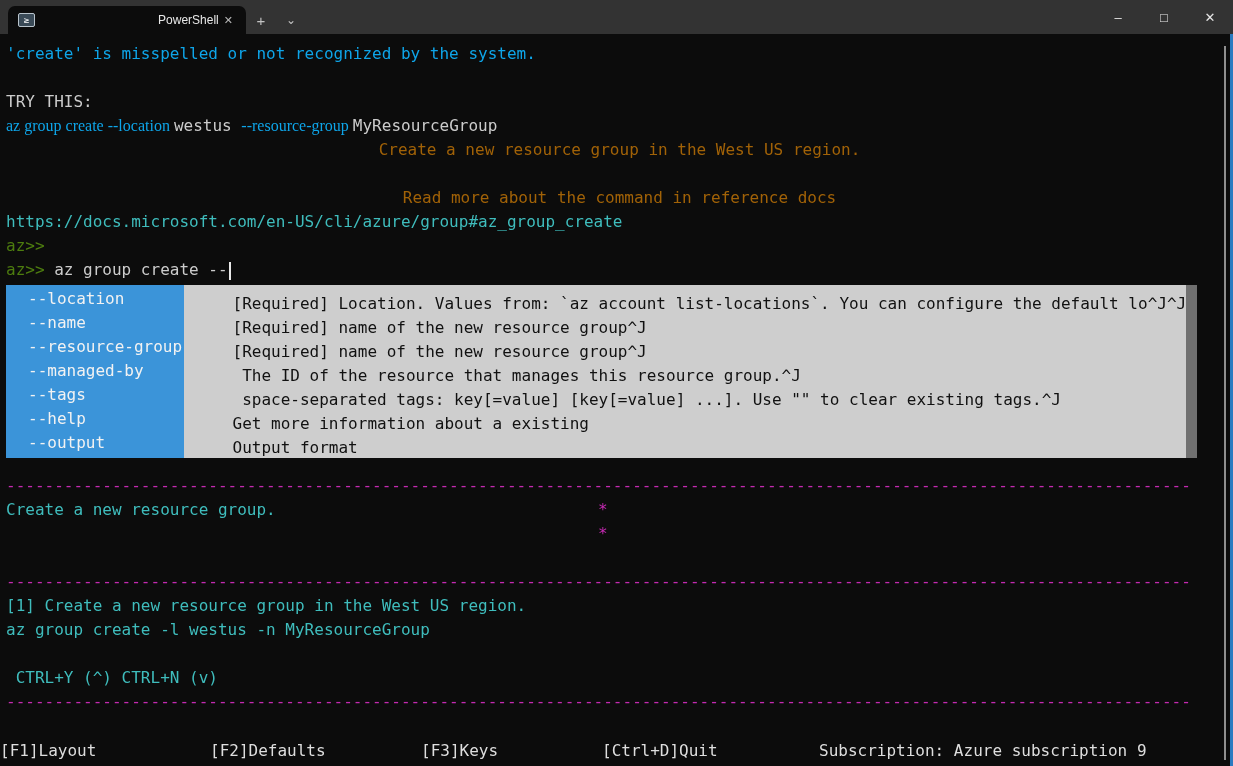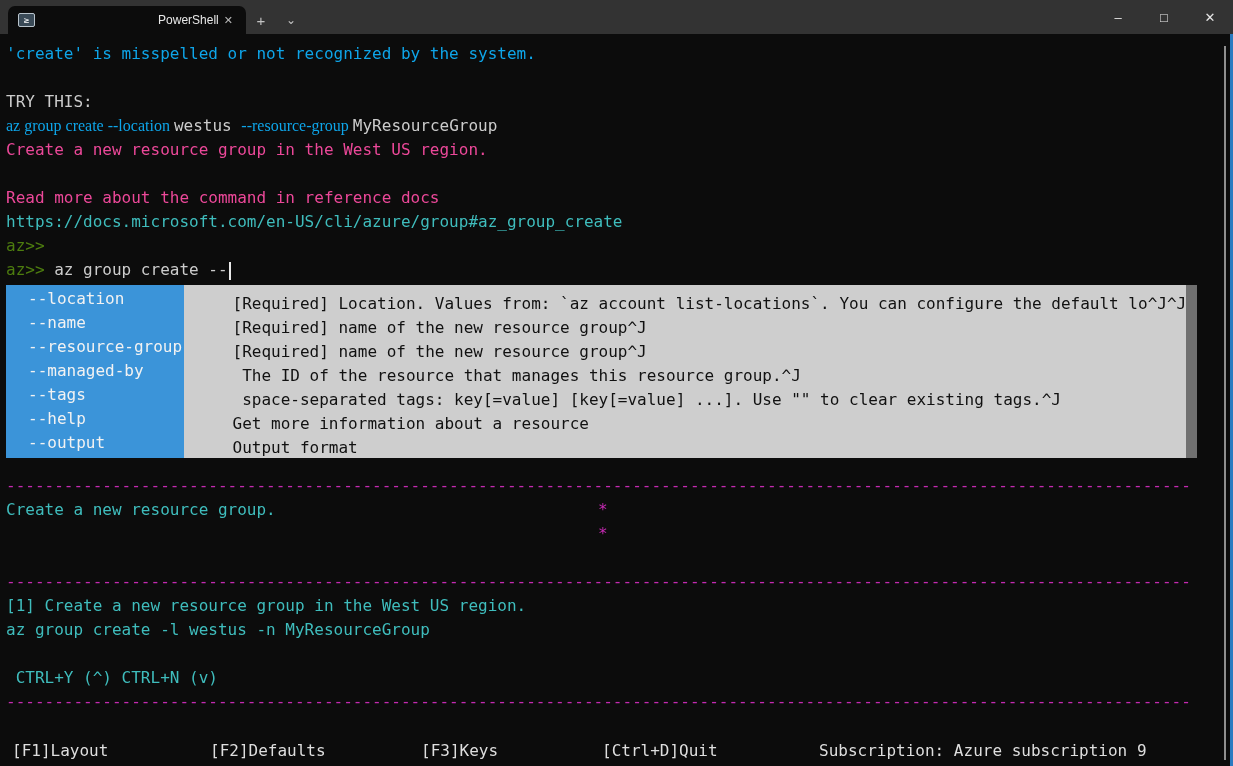--- a/index.html
+++ b/index.html
@@ -25,21 +25,21 @@
   .tb-spacer { flex:1; }
   .winbtn { width:46px; height:34px; display:flex; align-items:center; justify-content:center;
             color:#e6e6e6; font-size:13px; align-self:flex-start; }
 
   
   .term { position:absolute; top:34px; left:0; width:1233px; height:732px;
           background:#0c0c0c; padding:8px 0 0 6px; font-size:16px; color:#cccccc; }
   .line { height:24px; line-height:24px; white-space:pre; position:relative; }
   .c-red  { color:#0ea5e9; }
   .c-blue { color:#0ea5e9;font-family:Liberation Serif, serif; }
-  .c-gray { color:#ec4899; }
+  .c-gray { color:#a16207;text-align:center; }
   .c-cyan { color:#3fbdbd; }
   .c-mag  { color:#c42ab1; }
   .c-purp { color:#4d7c0f; }
   .c-white{ color:#cccccc; }
   .cursor { display:inline-block; width:2px; height:18px; background:#e8e8e8;
             vertical-align:middle; margin-left:1px; }
   .star { position:absolute; left:592px; top:0; }
 
   
   .dropdown { position:absolute; top:251px; left:6px; width:1191px; height:173px;
@@ -48,21 +48,21 @@
   .dd-descs { flex:1; padding-top:7px; background:#cecece;margin-left:39px; }
   .dd-row { height:24px; line-height:24px; white-space:pre; font-size:16px; }
   .dd-flags .dd-row { color:#f2f2f2; padding-left:4px; }
   .dd-descs .dd-row { color:#111111; padding-left:10px; }
   .dd-scroll { width:11px; background:#707070; }
 
   
   .statusrow { position:absolute; left:0; top:705px; width:1220px; height:24px; }
   .statusrow span { position:absolute; top:0; height:24px; line-height:24px;
                     white-space:pre; color:#dedede; font-size:16px; }
-  .sb-f1 { left:0px;margin-left:12px; } .sb-f2 { left:210px; } .sb-f3 { left:421px; }
+  .sb-f1 { left:0px; } .sb-f2 { left:210px; } .sb-f3 { left:421px; }
   .sb-quit { left:602px; } .sb-sub { left:819px; }
 
   
   .accent-border { position:absolute; top:34px; right:0; width:3px; height:732px;
                    background:#2a7ac0; }
   .scroll-thumb { position:absolute; top:46px; left:1224px; width:2px; height:714px;
                   background:#8f8f8f; }
 </style>
 </head>
 <body>
@@ -122,21 +122,21 @@
         <div class="dd-row">--tags</div>
         <div class="dd-row">--help</div>
         <div class="dd-row">--output</div>
       </div>
       <div class="dd-descs">
         <div class="dd-row">[Required] Location. Values from: `az account list-locations`. You can configure the default lo^J^J</div>
         <div class="dd-row">[Required] name of the new resource group^J</div>
         <div class="dd-row">[Required] name of the new resource group^J</div>
         <div class="dd-row"> The ID of the resource that manages this resource group.^J</div>
         <div class="dd-row"> space-separated tags: key[=value] [key[=value] ...]. Use "" to clear existing tags.^J</div>
-        <div class="dd-row">Get more information about a resource</div>
+        <div class="dd-row">Get more information about a existing</div>
         <div class="dd-row">Output format</div>
       </div>
       <div class="dd-scroll"></div>
     </div>
 
     <div class="statusrow">
       <span class="sb-f1">[F1]Layout</span>
       <span class="sb-f2">[F2]Defaults</span>
       <span class="sb-f3">[F3]Keys</span>
       <span class="sb-quit">[Ctrl+D]Quit</span>

